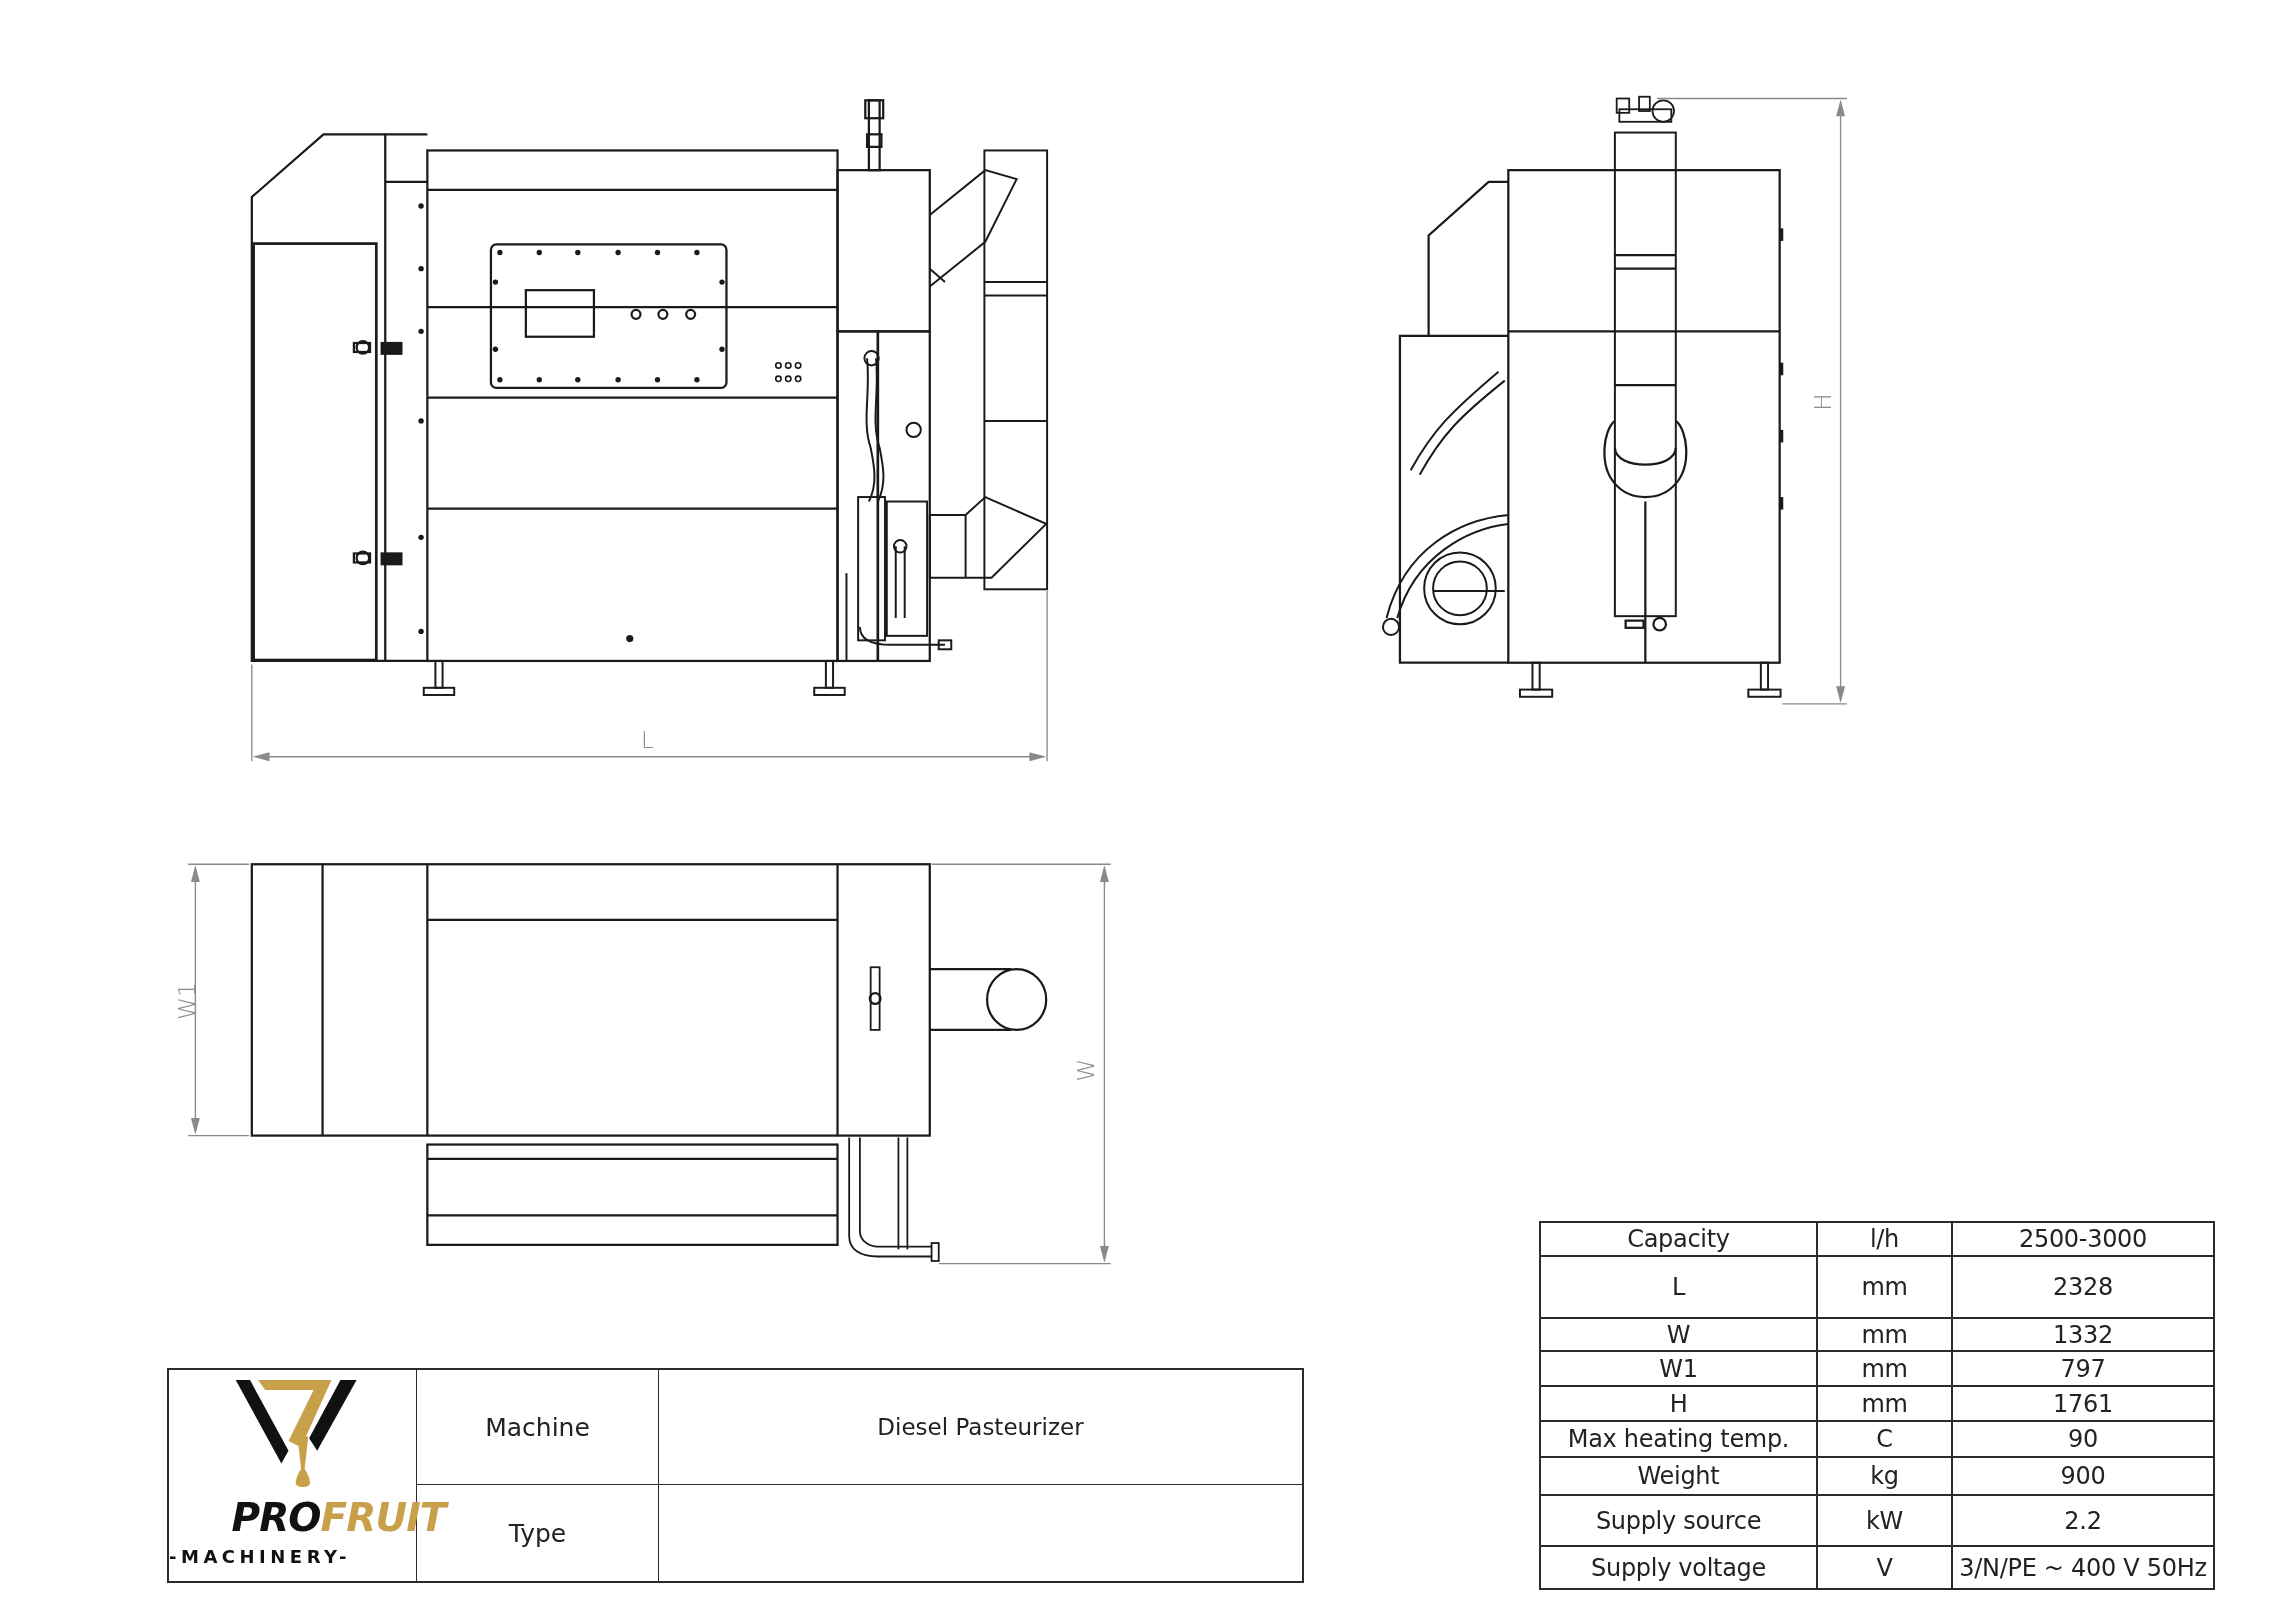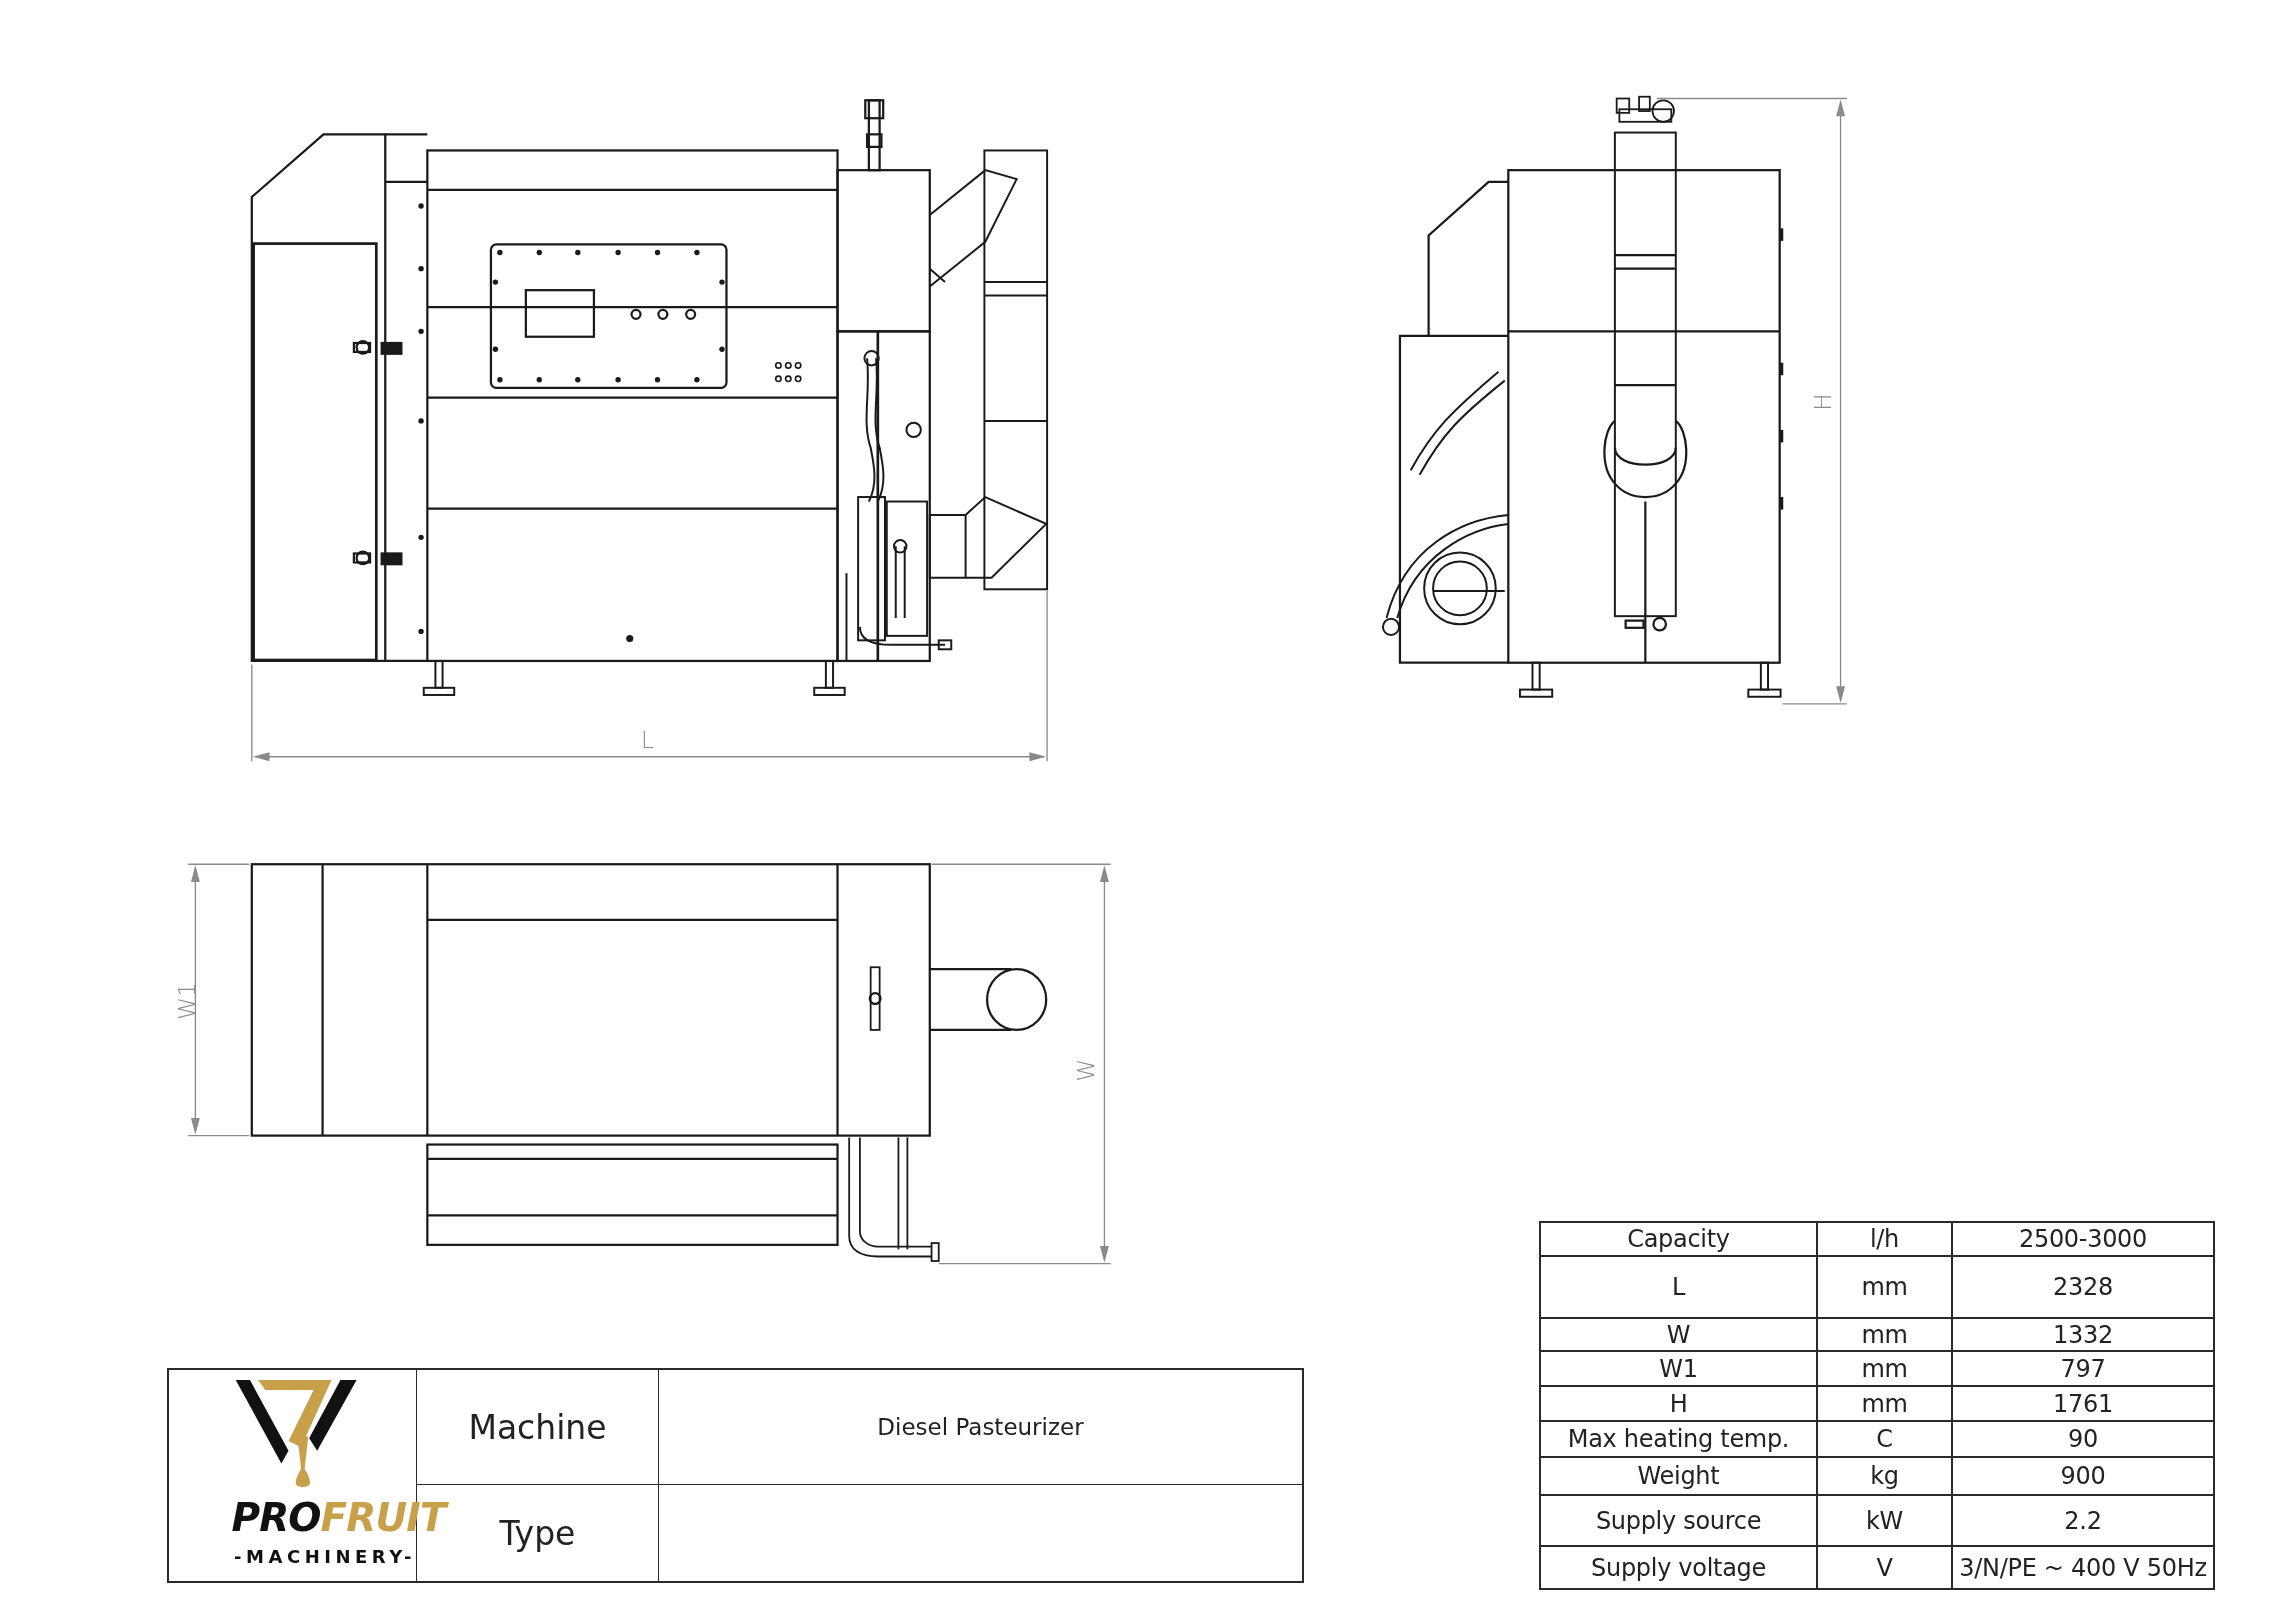--- a/index.html
+++ b/index.html
@@ -3,23 +3,23 @@
 <meta charset="utf-8">
 <style>
   html, body { margin:0; padding:0; background:#ffffff; }
   body { width:2293px; height:1621px; position:relative; overflow:hidden; font-family:"DejaVu Sans", sans-serif; color:#1a1a1a; }
   svg.draw { position:absolute; left:0; top:0; }
   .dimlabel { position:absolute; font-family:"DejaVu Sans", sans-serif; font-weight:300; color:#8a8a8a; font-size:23px; }
   .spec { position:absolute; left:1539px; top:1181px; border-collapse:collapse; font-family:"DejaVu Sans", sans-serif; font-size:24px; color:#222;margin-top:40px; }
   .spec td { border:2.2px solid #2a2a2a; text-align:center; padding:0; font-weight:normal; letter-spacing:-0.3px; }
   .title-block { position:absolute; left:167px; top:1368px; width:1137px; height:215px; border:2.2px solid #2a2a2a; box-sizing:border-box; }
   .tb-logo { position:absolute; left:0; top:0; width:248px; height:100%; border-right:1.8px solid #2a2a2a; box-sizing:border-box; }
-  .tb-cell { position:absolute; display:flex; align-items:center; justify-content:center; font-size:33px; color:#222; box-sizing:border-box; }
+  .tb-cell { position:absolute; display:flex; align-items:center; justify-content:center; font-size:25px; color:#222; box-sizing:border-box; }
   .logo-word { position:absolute; left:0; width:100%; text-align:center; font-family:"DejaVu Sans", sans-serif; font-weight:bold; font-style:italic; font-size:39px; top:125px; letter-spacing:-0.9px;margin-left:46px; }
-  .logo-sub { position:absolute; left:0; width:100%; text-align:right; font-family:"DejaVu Sans", sans-serif; font-weight:bold; font-size:18px; top:176px; letter-spacing:4.5px; color:#111; }
+  .logo-sub { position:absolute; left:0; width:100%; text-align:left; font-family:"DejaVu Sans", sans-serif; font-weight:bold; font-size:18px; top:176px; letter-spacing:4.5px; color:#111; }
 </style>
 </head>
 <body>
 
 <svg class="draw" width="2293" height="1621" viewBox="0 0 2560 1810" fill="none" stroke="#1a1a1a" stroke-width="2.5">
 
   <g>
 
     <path d="M281,290 L281,738 L430,738 L430,150 L361,150 L281,220 Z"></path>
 

